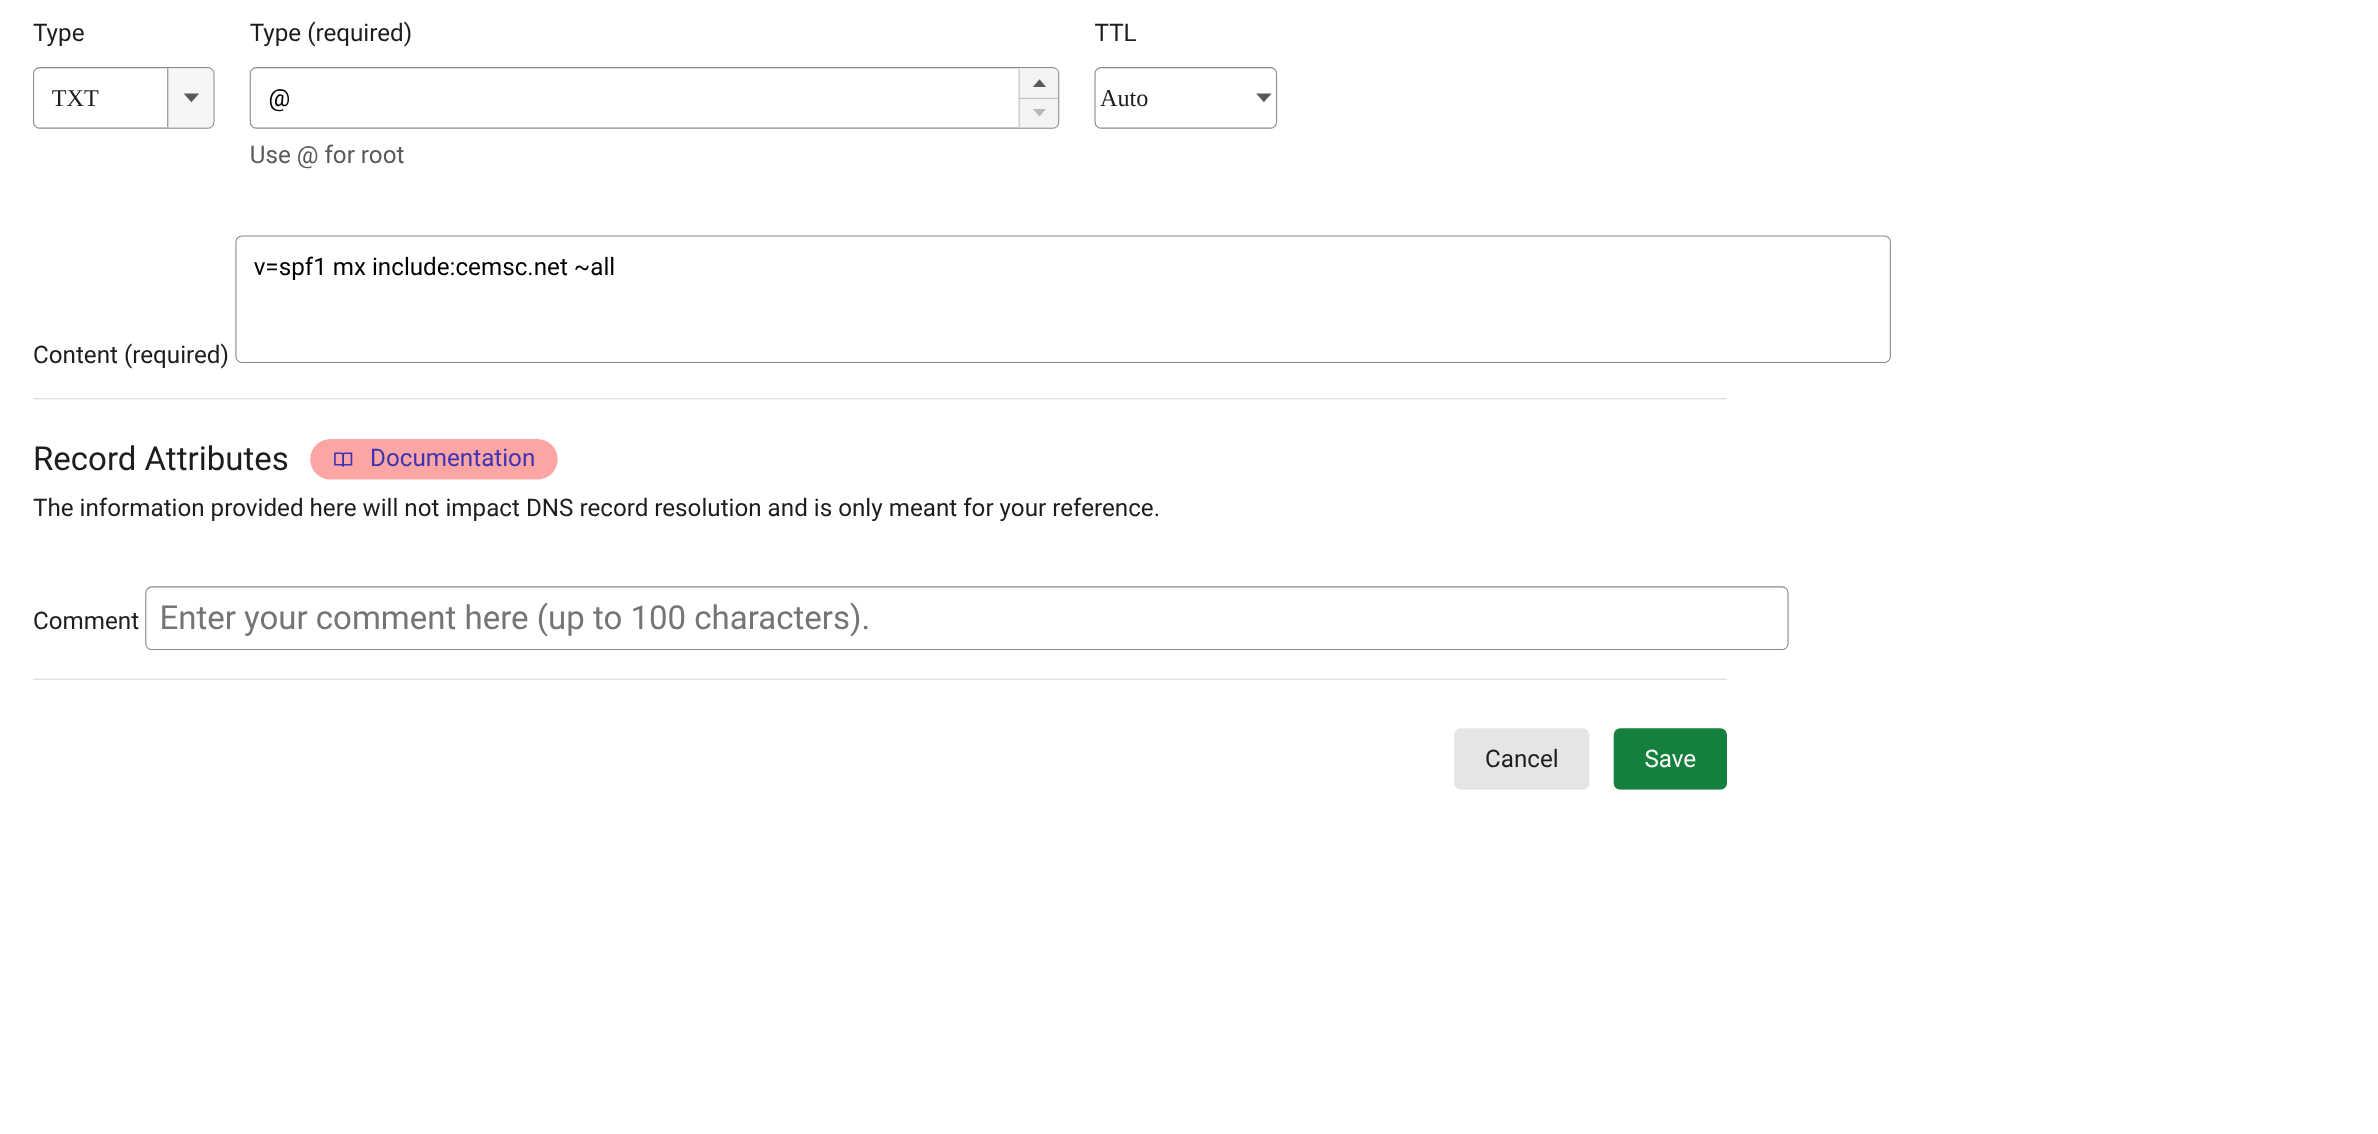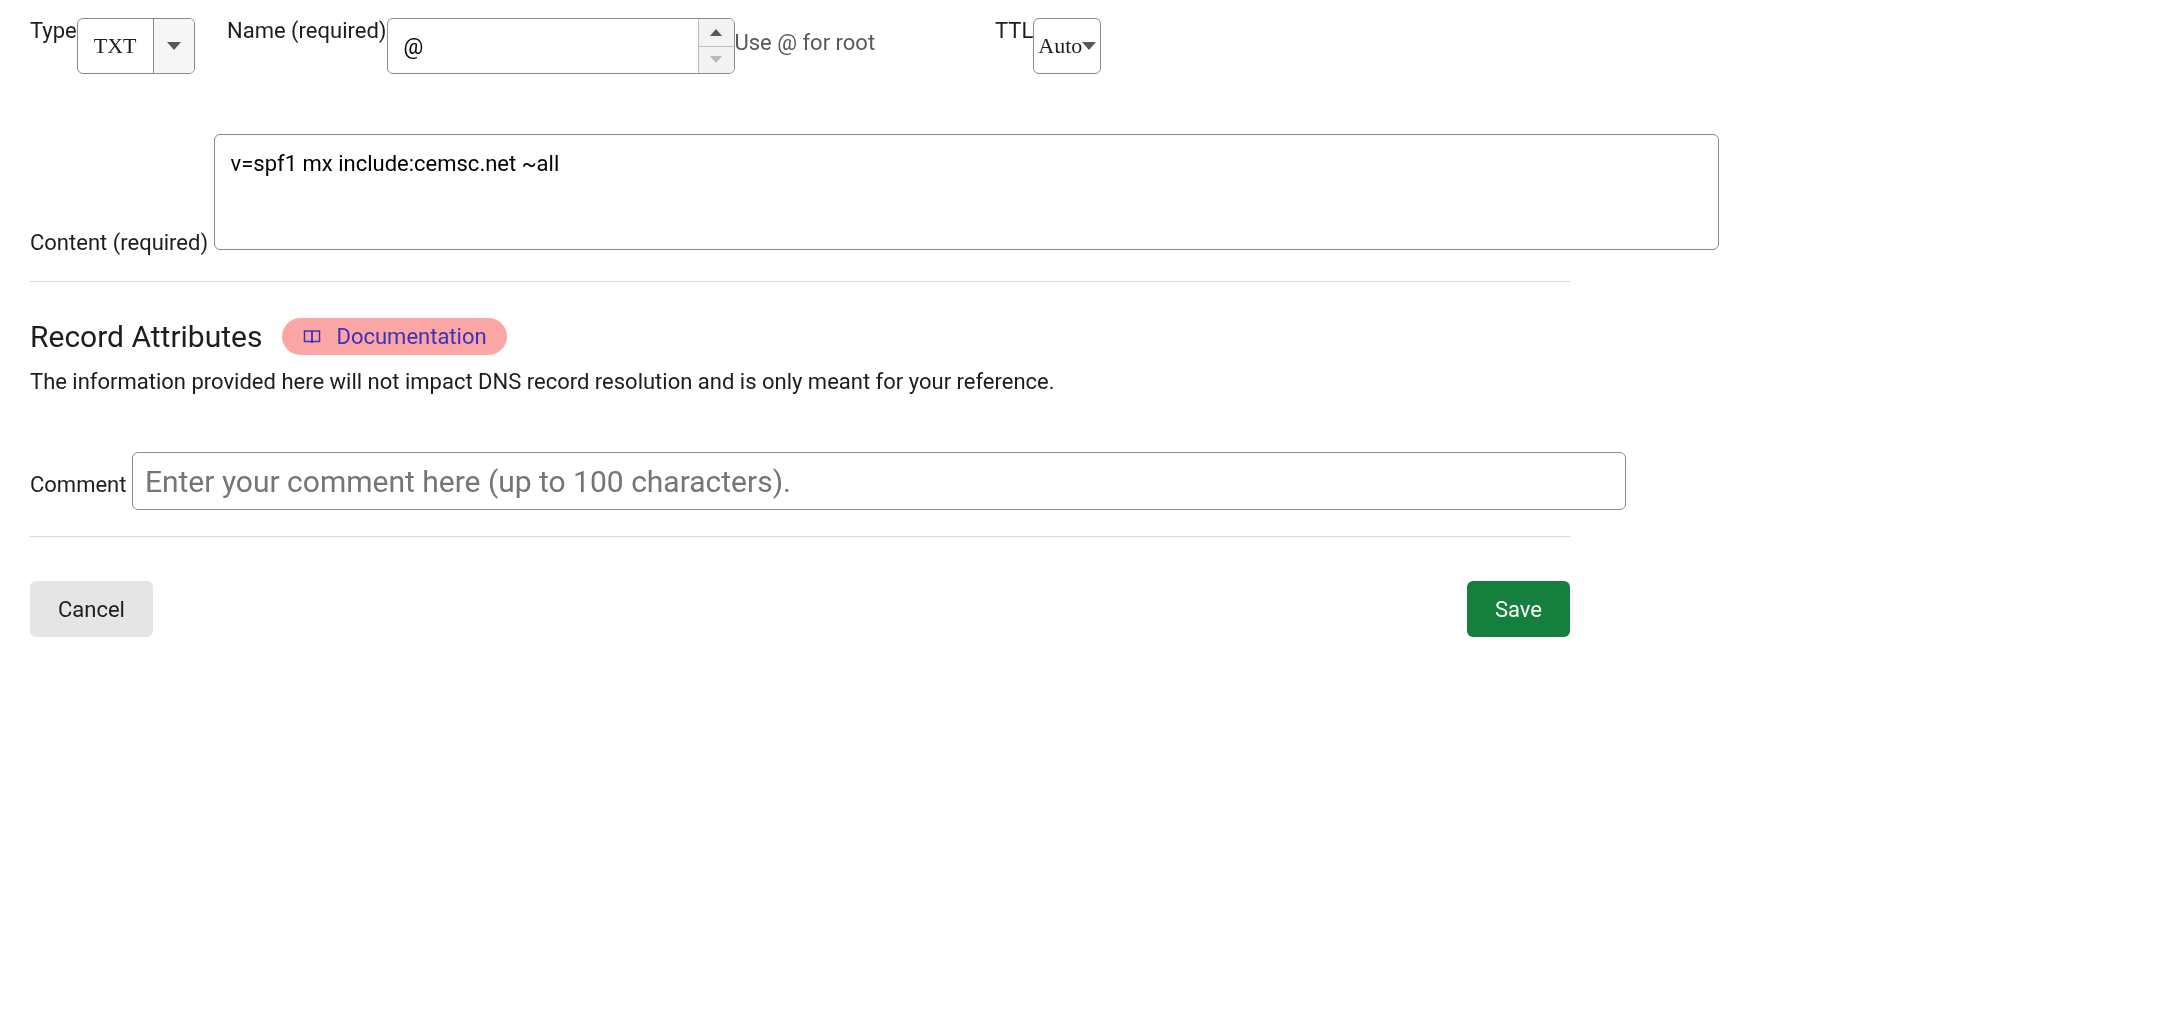--- a/index.html
+++ b/index.html
@@ -18,20 +18,21 @@
     
     .form-row {
       display: flex;
       gap: 32px;
       align-items: flex-start;
       padding-top: 18px;
     }
     
     .field-group {
       display: flex;
+      flex-direction: column;
     }
     
     .field-group.type {
       width: 165px;
     }
     
     .field-group.name {
       flex: 1;
       max-width: 736px;
     }
@@ -240,22 +241,22 @@
       outline: none;
       margin-top: 18px;
     }
     
     .comment-input::placeholder {
       color: #757575;
     }
     
     .actions-row {
       display: flex;
-      justify-content: space-between;
-      gap: 35px;
+      justify-content: flex-end;
+      gap: 22px;
       margin-top: 44px;
       max-width: 1540px;
     }
     
     .btn {
       height: 56px;
       padding: 0 28px;
       border-radius: 6px;
       font-size: 22px;
       font-family: inherit;
@@ -282,21 +283,21 @@
     <label class="field-label">Type</label>
     <div class="select-wrapper type-select">
       <span class="select-value">TXT</span>
       <div class="select-arrow-section">
         <span class="dropdown-arrow"></span>
       </div>
     </div>
   </div>
 
   <div class="field-group name">
-    <label class="field-label">Name (required)</label>
+    <label class="field-label">Type (required)</label>
     <div class="name-input-wrapper">
       <input type="text" value="@" style="">
       <div class="spinner-buttons">
         <button class="spinner-btn">
           <span class="arrow-up"></span>
         </button>
         <button class="spinner-btn">
           <span class="arrow-down"></span>
         </button>
       </div>

